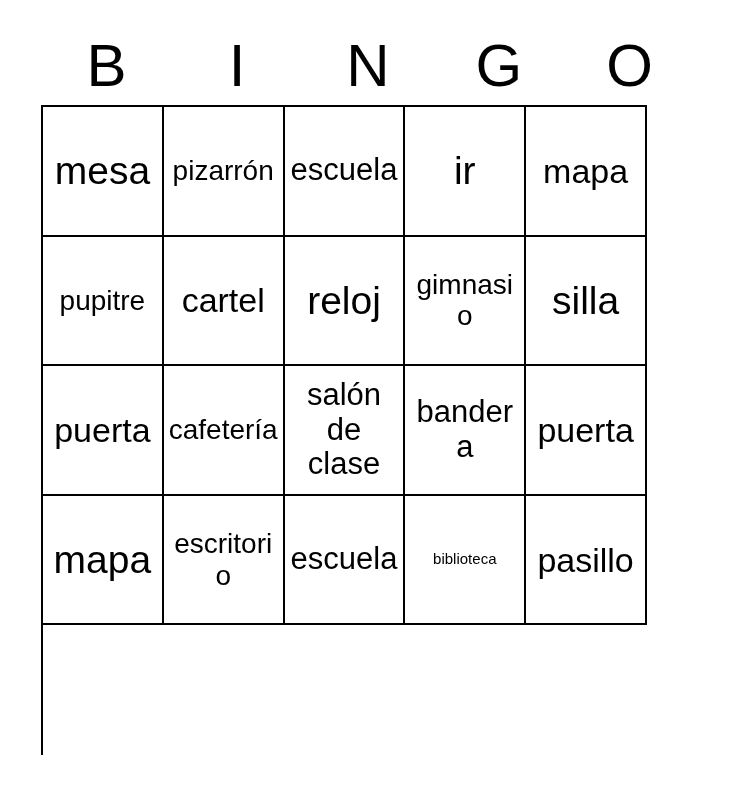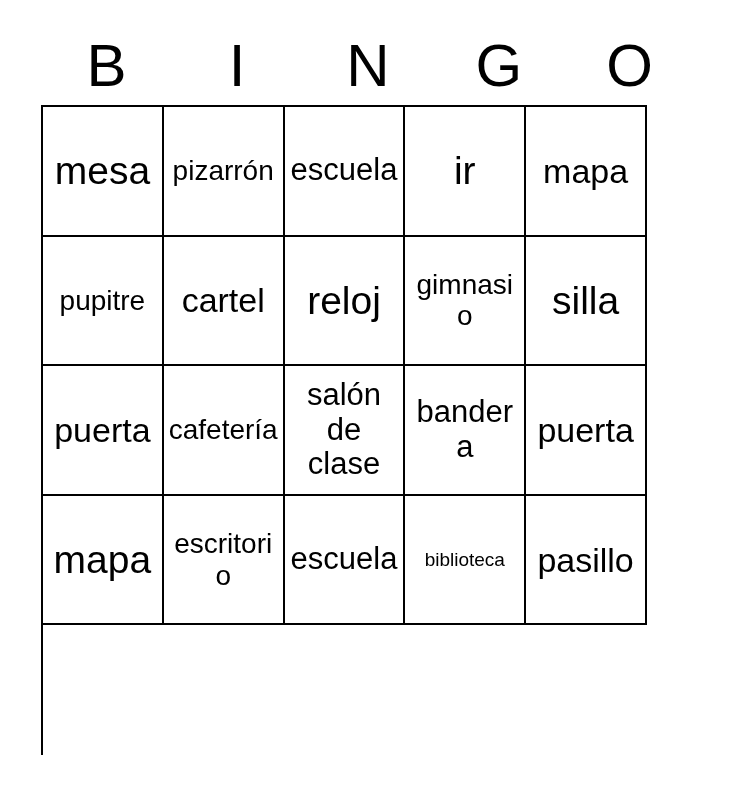--- a/index.html
+++ b/index.html
@@ -65,21 +65,21 @@
   .cell span {
     display: block;
     line-height: 1.12;
     word-break: break-word;
   }
   
   .fs-xl span { font-size: 39px; }
   .fs-lg span { font-size: 34px; }
   .fs-md span { font-size: 31px; }
   .fs-sm span { font-size: 28px; }
-  .fs-xs span { font-size: 19px; }
+  .fs-xs span { font-size: 15px; }
 </style>
 </head>
 <body>
 
 <div class="card">
 
   <div class="header-row">
     <div class="header-cell">B</div>
     <div class="header-cell">I</div>
     <div class="header-cell">N</div>

